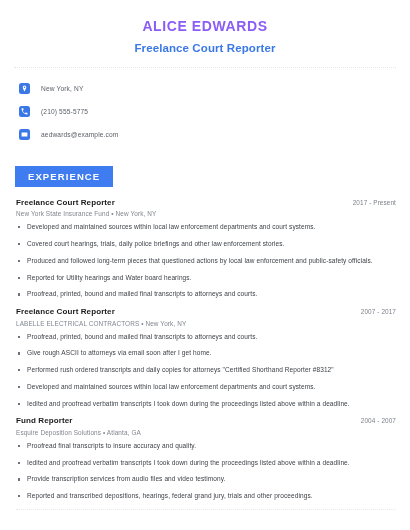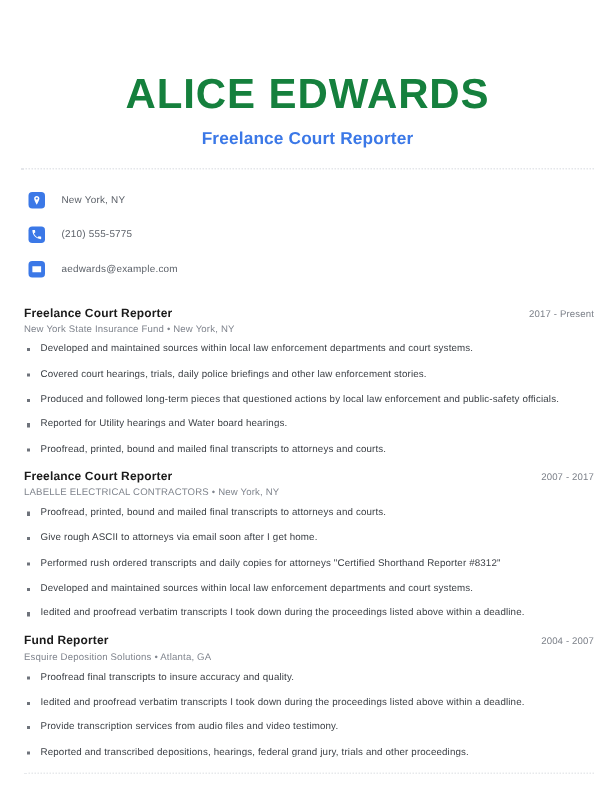--- a/index.html
+++ b/index.html
@@ -19,26 +19,25 @@
     background: #ffffff;
   }
 
   
   .header {
     padding: 18px 30px 0 30px;
     text-align: center;
   }
 
   .full-name {
-    font-size: 28px;
+    font-size: 14px;
     font-weight: bold;
     letter-spacing: 0.6px;
-    color: #15803d;
+    color: #8b5cf6;
     line-height: 1.2;
-    margin-top: 28px;
   }
 
   .job-title {
     margin-top: 7px;
     font-size: 11.5px;
     font-weight: bold;
     color: #3b78e7;
     letter-spacing: 0.1px;
   }
 
@@ -188,20 +187,23 @@
       <span class="c-icon">
         <svg width="7" height="7" viewBox="0 0 24 24" fill="#ffffff">
           <path d="M2 5h20v14H2V5zm10 8L3.2 6.6h17.6L12 13z"></path>
         </svg>
       </span>
       <span class="c-text">aedwards@example.com</span>
     </div>
 
   </div>
 
+  <div class="exp-badge-wrap">
+    <span class="badge">EXPERIENCE</span>
+  </div>
 
   <div class="exp-body">
 
     <div class="job">
       <div class="job-head">
         <span class="job-role">Freelance Court Reporter</span>
         <span class="job-dates">2017 - Present</span>
       </div>
       <div class="job-company">New York State Insurance Fund  •  New York, NY</div>
       <ul class="bullets">

